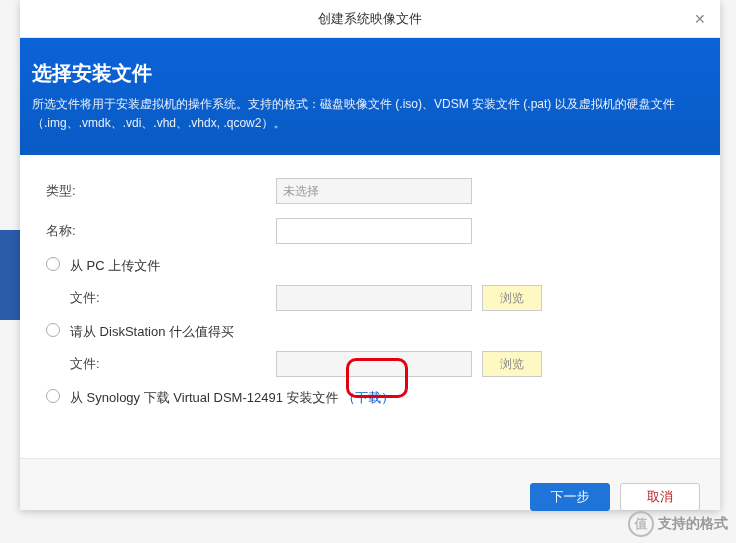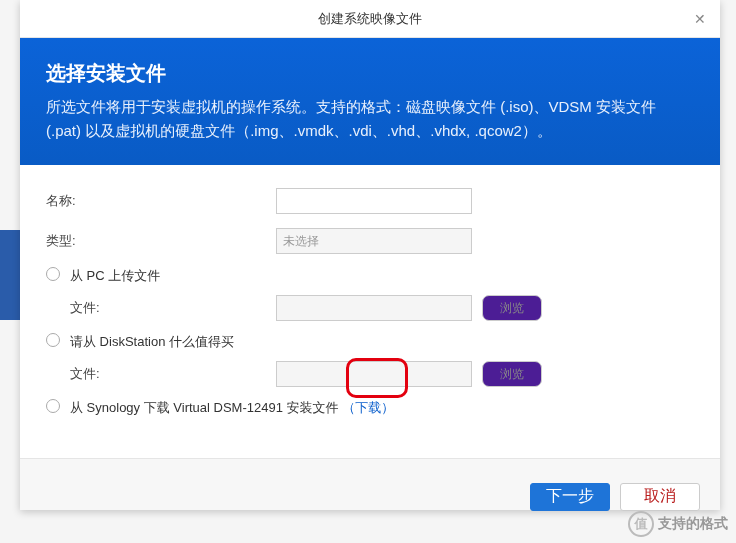--- a/index.html
+++ b/index.html
@@ -50,30 +50,30 @@
       width: 14px;
       height: 14px;
       cursor: pointer;
       color: #888;
       font-size: 14px;
       line-height: 14px;
     }
     .header-section {
       background: #0a5ecc;
       background: linear-gradient(to bottom, #0b63d8, #095bc5);
-      padding: 22px 26px;
+      padding: 22px 12px;
       color: #fff;
     }
     .header-title {
       font-size: 20px;
       font-weight: bold;
       margin-bottom: 8px;
     }
     .header-desc {
-      font-size: 15px;
+      font-size: 12px;
       line-height: 1.6;
       color: #e8f0fc;
     }
     .body-section {
       padding: 22px 26px;
       flex: 1;
       font-size: 13px;
       color: #333;
     }
     .form-row {
@@ -120,26 +120,26 @@
       padding-left: 24px;
     }
     .sub-label {
       width: 206px;
       color: #444;
     }
     .browse-btn {
       width: 60px;
       height: 26px;
       border: 1px solid #ccc;
-      background: #4c1d95;
+      background: #fef9c3;
       color: #888;
       font-size: 12px;
       margin-left: 10px;
       cursor: default;
-      border-radius: 7px;
+      border-radius: 0;
     }
     .download-link {
       color: #0a5ecc;
       cursor: pointer;
       text-decoration: none;
     }
     .highlight-box {
       position: absolute;
       border: 3px solid #e3000f;
       border-radius: 10px;
@@ -157,21 +157,21 @@
       align-items: center;
       justify-content: flex-end;
       padding: 0 20px;
       gap: 10px;
     }
     .btn {
       min-width: 80px;
       height: 28px;
       border: 1px solid #ccc;
       border-radius: 3px;
-      font-size: 16px;
+      font-size: 13px;
       cursor: pointer;
       margin-top: 24px;
     }
     .btn-primary {
       background: #1e74d8;
       border-color: #1e74d8;
       color: #fff;
     }
     .btn-default {
       background: #fff;
@@ -213,27 +213,27 @@
   </div>
 
   <div class="header-section">
     <div class="header-title">选择安装文件</div>
     <div class="header-desc">所选文件将用于安装虚拟机的操作系统。支持的格式：磁盘映像文件 (.iso)、VDSM 安装文件 (.pat) 以及虚拟机的硬盘文件（.img、.vmdk、.vdi、.vhd、.vhdx, .qcow2）。</div>
   </div>
 
   <div class="body-section">
 
     <div class="form-row">
+      <span class="form-label">类型:</span>
+      <input class="form-input readonly" type="text" readonly="" value="未选择" style="">
+    </div>
+
+    <div class="form-row">
       <span class="form-label">名称:</span>
       <input class="form-input" type="text" value="" style="">
-    </div>
-
-    <div class="form-row">
-      <span class="form-label">类型:</span>
-      <input class="form-input readonly" type="text" readonly="" value="未选择" style="">
     </div>
 
     <div class="radio-row">
       <span class="radio"></span>
       <span class="radio-label">从 PC 上传文件</span>
     </div>
 
     <div class="sub-row">
       <span class="sub-label">文件:</span>
       <input class="form-input readonly" type="text" readonly="" value="" style="">

